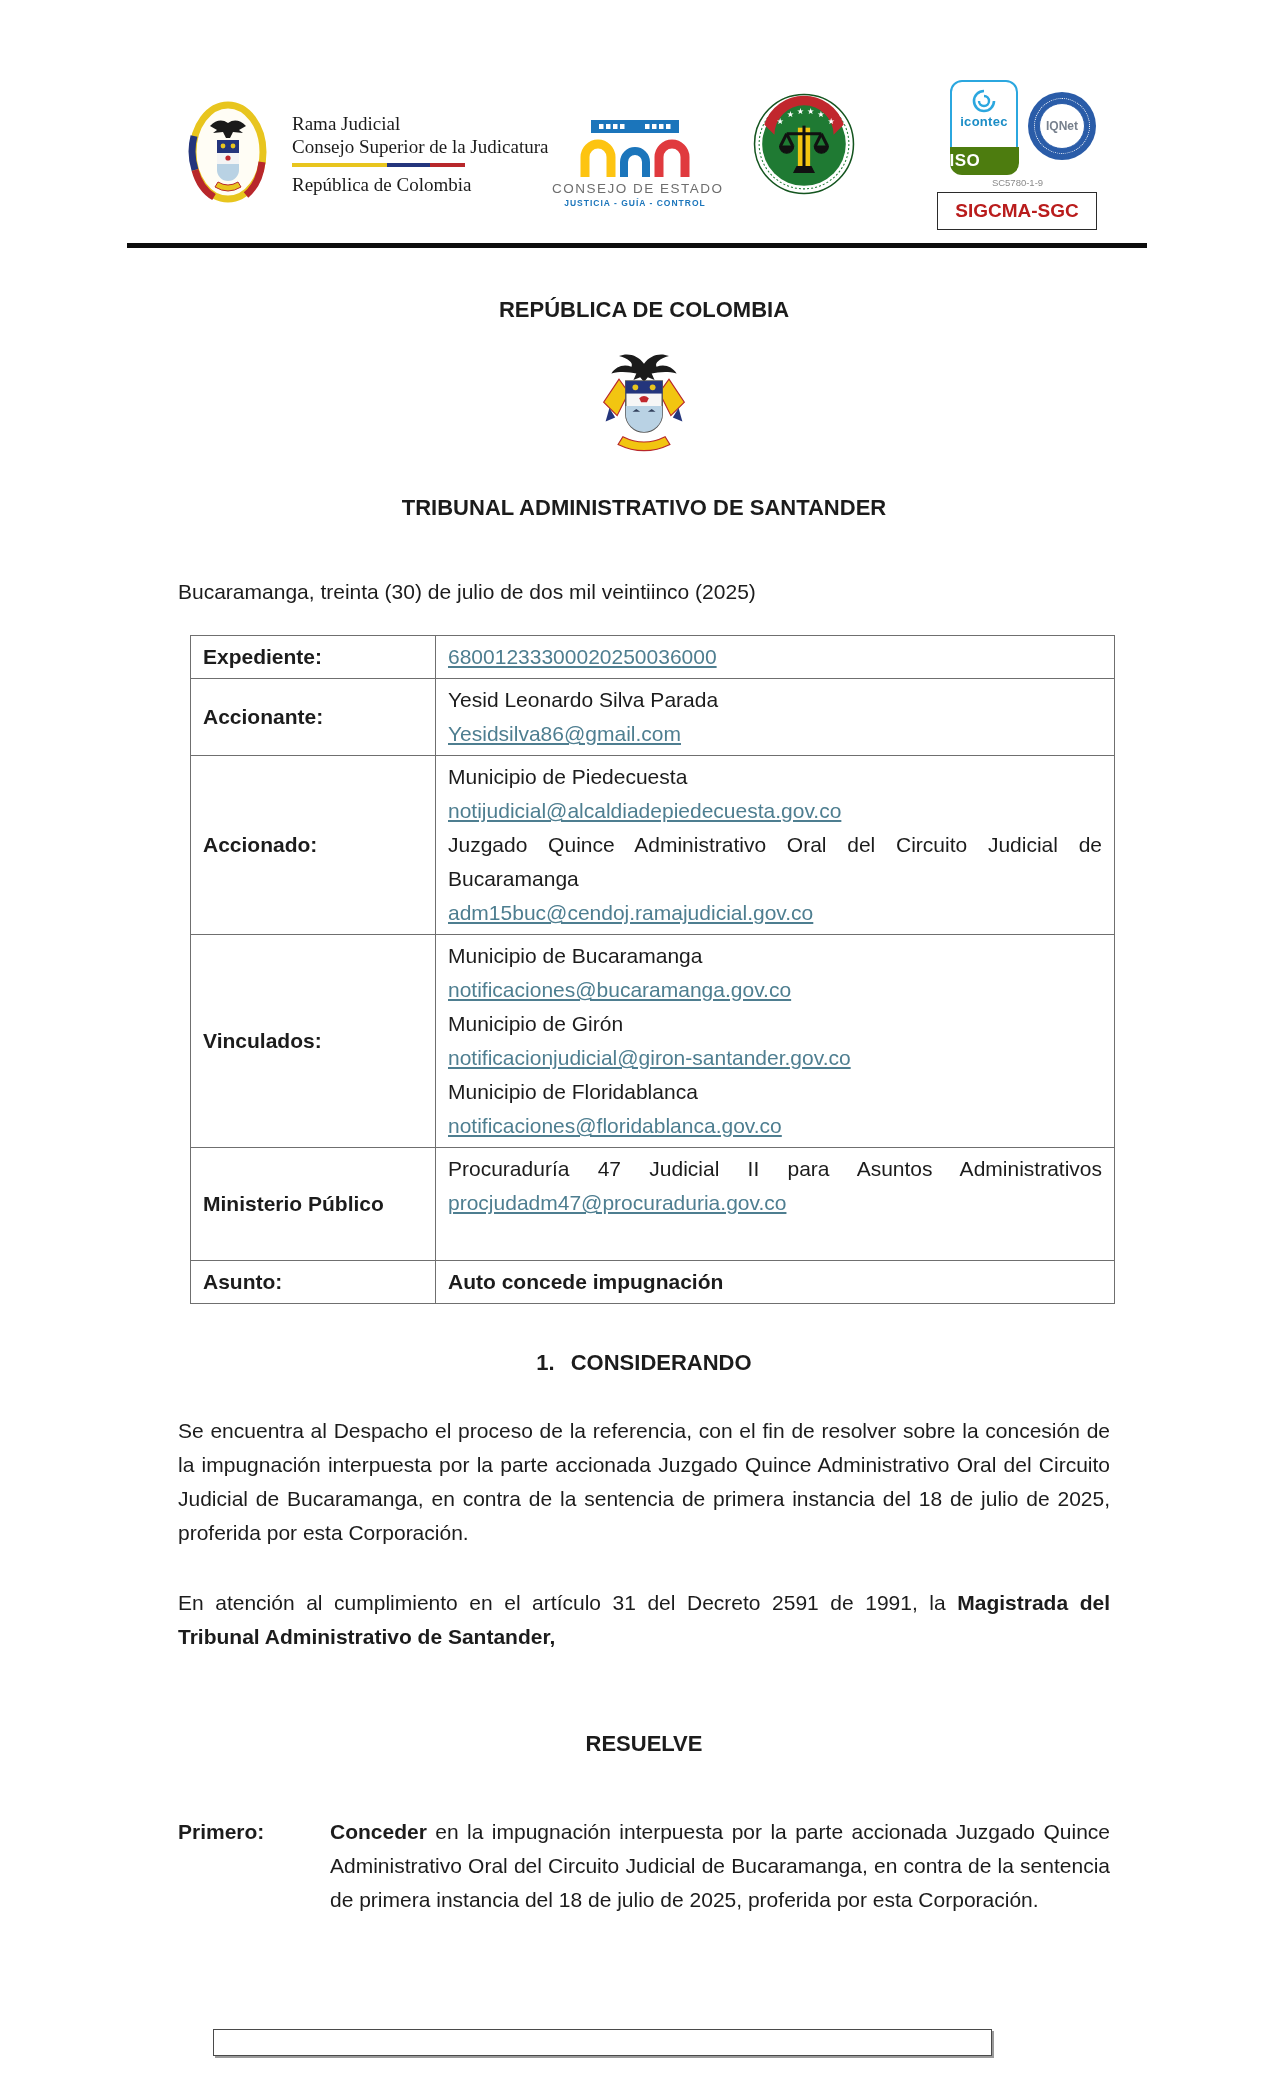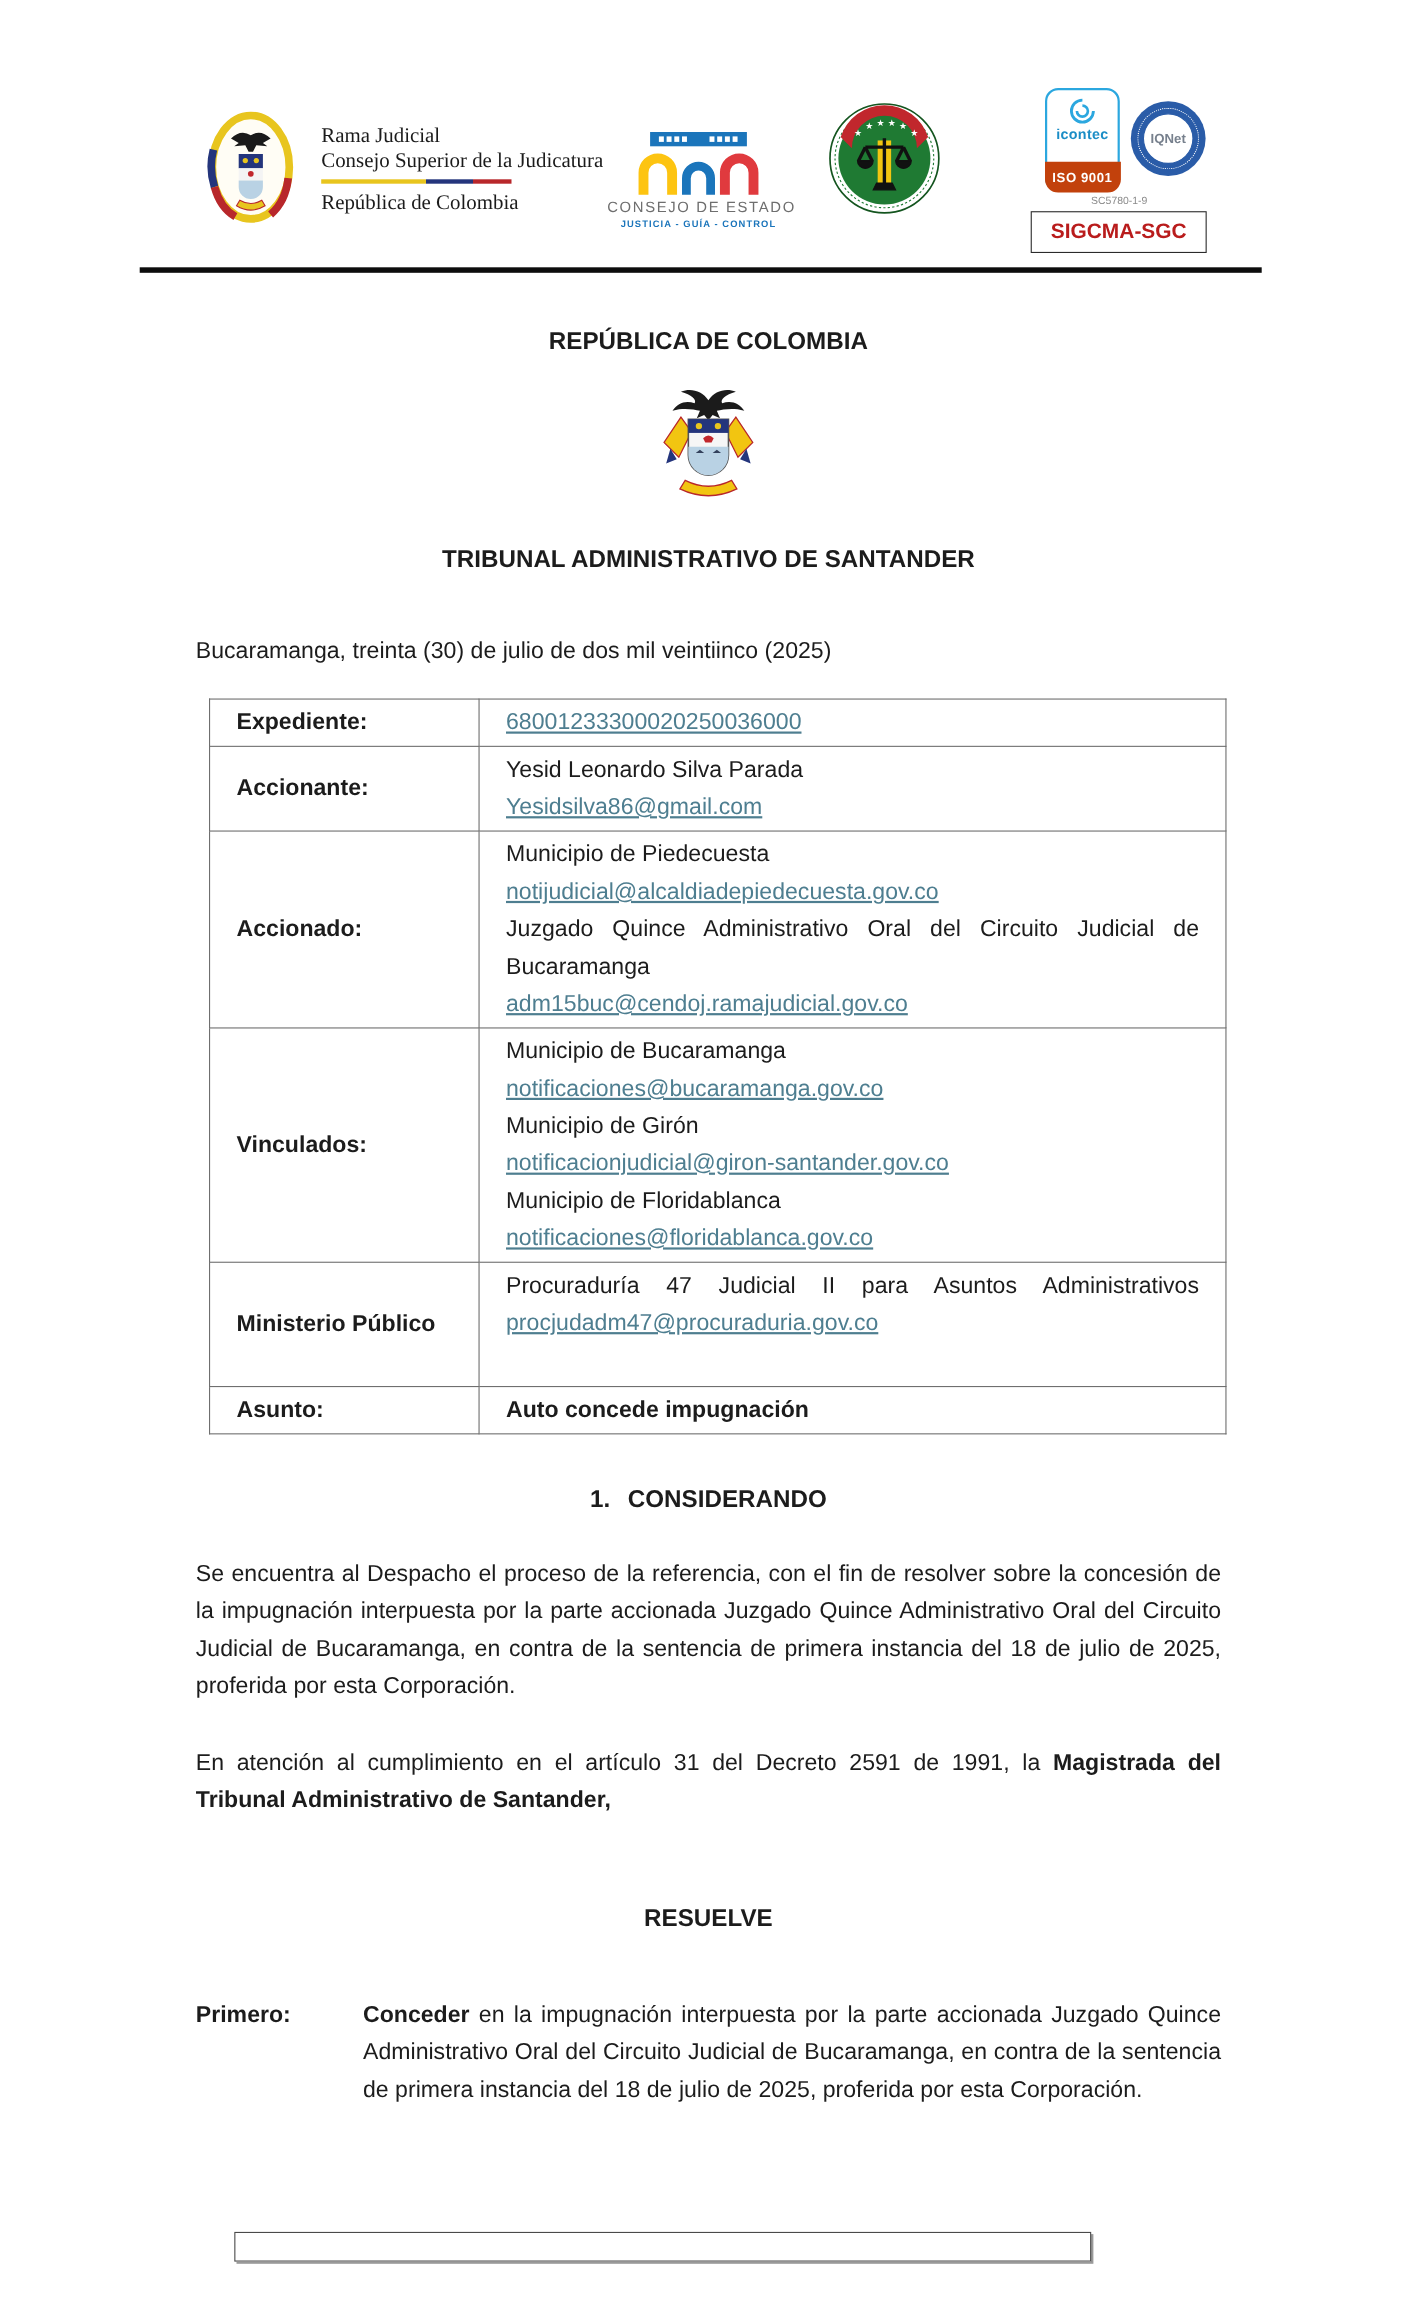--- a/index.html
+++ b/index.html
@@ -20,41 +20,41 @@
   .flag-divider{width:173px;height:4px;margin:5px 0 6px 0;
     background:linear-gradient(to right,#e8c51e 0 55%,#24357c 55% 80%,#b8272b 80% 100%);}
   .consejo-logo{position:absolute;left:552px;top:120px;width:166px;text-align:center;}
   .consejo-title{font-size:13.5px;letter-spacing:1.5px;color:#6e6e6e;margin-top:3px;white-space:nowrap;}
   .consejo-sub{font-size:8.5px;font-weight:bold;color:#1b75bb;letter-spacing:1px;margin-top:2px;white-space:nowrap;}
   .seal{position:absolute;left:753px;top:93px;}
   .certs{position:absolute;left:935px;top:63px;width:165px;}
   .icontec{position:absolute;left:15px;top:17px;width:64px;height:90px;border:2.5px solid #2ba7df;border-radius:12px;background:#fff;}
   .icontec svg{display:block;margin:7px auto 0;}
   .icontec-name{text-align:center;font-size:13px;font-weight:bold;color:#1b8dc6;margin-top:1px;letter-spacing:.3px;}
-  .iso-band{position:absolute;left:-2.5px;right:-2.5px;bottom:-2.5px;height:28px;background:#c2410c;border-radius:0 0 12px 12px;
-    color:#fff;font-size:12px;font-weight:bold;text-align:center;line-height:28px;letter-spacing:.5px;}
+  .iso-band{position:absolute;left:-2.5px;right:-2.5px;bottom:-2.5px;height:28px;background:#4d7c0f;border-radius:0 0 12px 12px;
+    color:#fff;font-size:17px;font-weight:bold;line-height:28px;letter-spacing:.5px;}
   .iqnet{position:absolute;left:93px;top:29px;width:68px;height:68px;border-radius:50%;background:#2a5ca8;
     display:flex;align-items:center;justify-content:center;}
   .iqnet-ring{width:54px;height:54px;border-radius:50%;border:1.5px dotted #ffffff;display:flex;align-items:center;justify-content:center;}
   .iqnet-inner{width:44px;height:44px;border-radius:50%;background:#ffffff;display:flex;align-items:center;justify-content:center;
     font-size:12px;font-weight:bold;color:#77808d;border:1px solid #2a5ca8;}
   .cert-code{position:absolute;left:0;top:114px;width:165px;text-align:center;font-size:9.5px;color:#8a8a8a;}
   .sigcma{position:absolute;left:2px;top:129px;width:158px;height:36px;border:1.6px solid #2b2b2b;background:#fff;
     text-align:center;line-height:36px;font-size:19px;font-weight:bold;color:#b91c1c;}
   
   .content{padding:0 165px 0 178px;}
   .c-head{text-align:center;font-weight:bold;font-size:22px;}
   .republic{margin-top:49px;}
   .arms{display:block;margin:25px auto 0;}
   .tribunal{margin-top:29px;}
   .ponente{margin-top:37px;}
   .dateline{margin-top:59px;font-size:21px;}
   
   .case-table{border-collapse:collapse;margin-top:31px;margin-left:12px;width:925px;table-layout:fixed;}
-  .case-table td{border:1.6px solid #6f6f6f;padding:4px 24px;font-size:21px;line-height:34px;vertical-align:middle;word-wrap:break-word;}
+  .case-table td{border:1.6px solid #6f6f6f;padding:4px 12px;font-size:21px;line-height:34px;vertical-align:middle;word-wrap:break-word;}
   .case-table td.lbl{font-weight:bold;}
   .jline{text-align:justify;text-justify:inter-word;}
   .bline{font-weight:bold;}
   a.doc-link{color:var(--link,#4e7e90);text-decoration:underline;}
   
   .sec-head{text-align:center;font-weight:bold;font-size:22px;}
   .considerando{margin-top:46px;}
   .considerando .num{margin-right:16px;}
   .para{font-size:21px;line-height:34px;text-align:justify;text-justify:inter-word;}
   .p1{margin-top:38px;}

